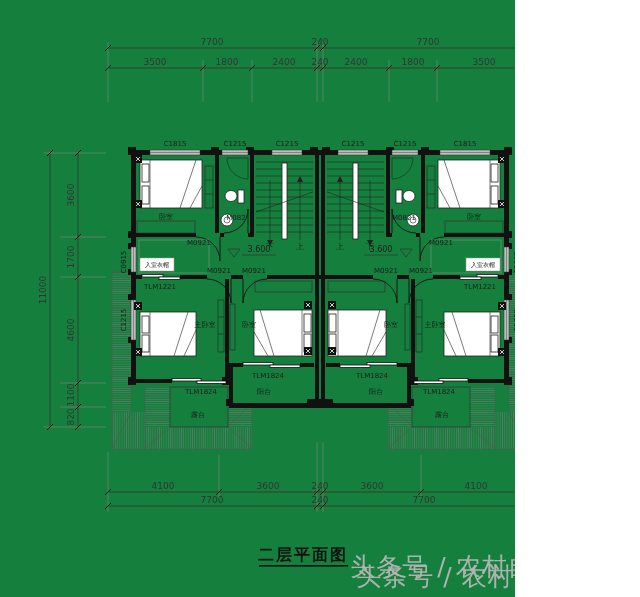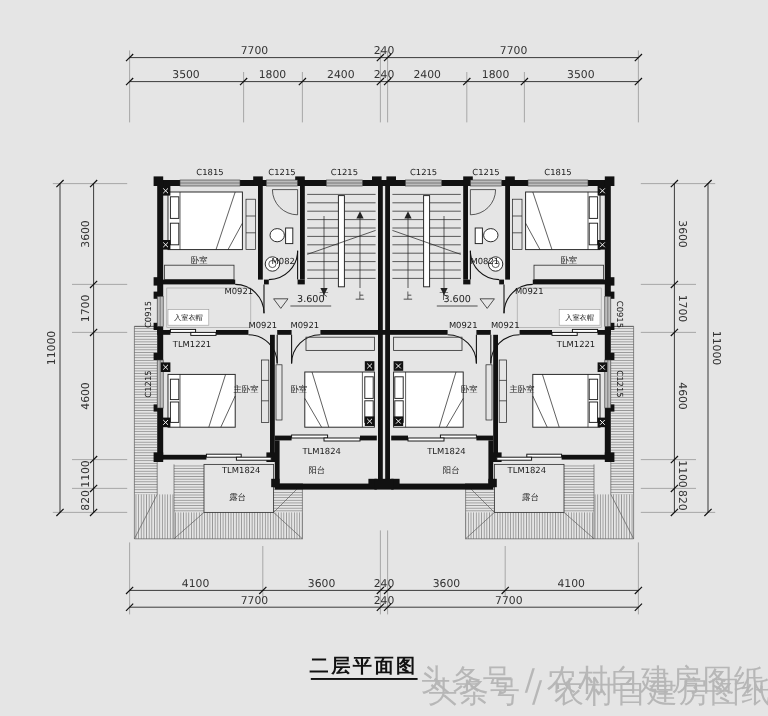--- a/index.html
+++ b/index.html
@@ -1,16 +1,16 @@
 <!DOCTYPE html>
 <html><head>
 <meta charset="utf-8">
 <style>
   html,body{margin:0;padding:0;background:#ffffff;}
-  .stage{position:relative;width:640px;height:597px;background:#e5e5e5;overflow:hidden;
+  .stage{position:relative;width:515px;height:597px;background:#15803d;overflow:hidden;
          font-family:"DejaVu Sans","Liberation Sans",sans-serif;text-decoration:underline;}
   svg text{font-family:"DejaVu Sans","Liberation Sans",sans-serif;}
   .dim{font-size:9px;fill:#333;text-anchor:middle;}
   .lab{font-size:7px;fill:#1a1a1a;text-anchor:middle;}
   .room{font-size:7px;fill:#1a1a1a;text-anchor:middle;}
   .tiny{font-size:6px;fill:#1a1a1a;text-anchor:middle;}
   .stair{font-size:7.5px;fill:#1a1a1a;text-anchor:middle;}
   .lvl{font-size:8px;fill:#1a1a1a;text-anchor:middle;}
   .title-txt{font-size:16px;font-weight:bold;fill:#111;text-anchor:middle;letter-spacing:2px;}
   .wm{font-size:25px;fill:#b5b5b5;text-anchor:middle;letter-spacing:1px;opacity:.95;}

